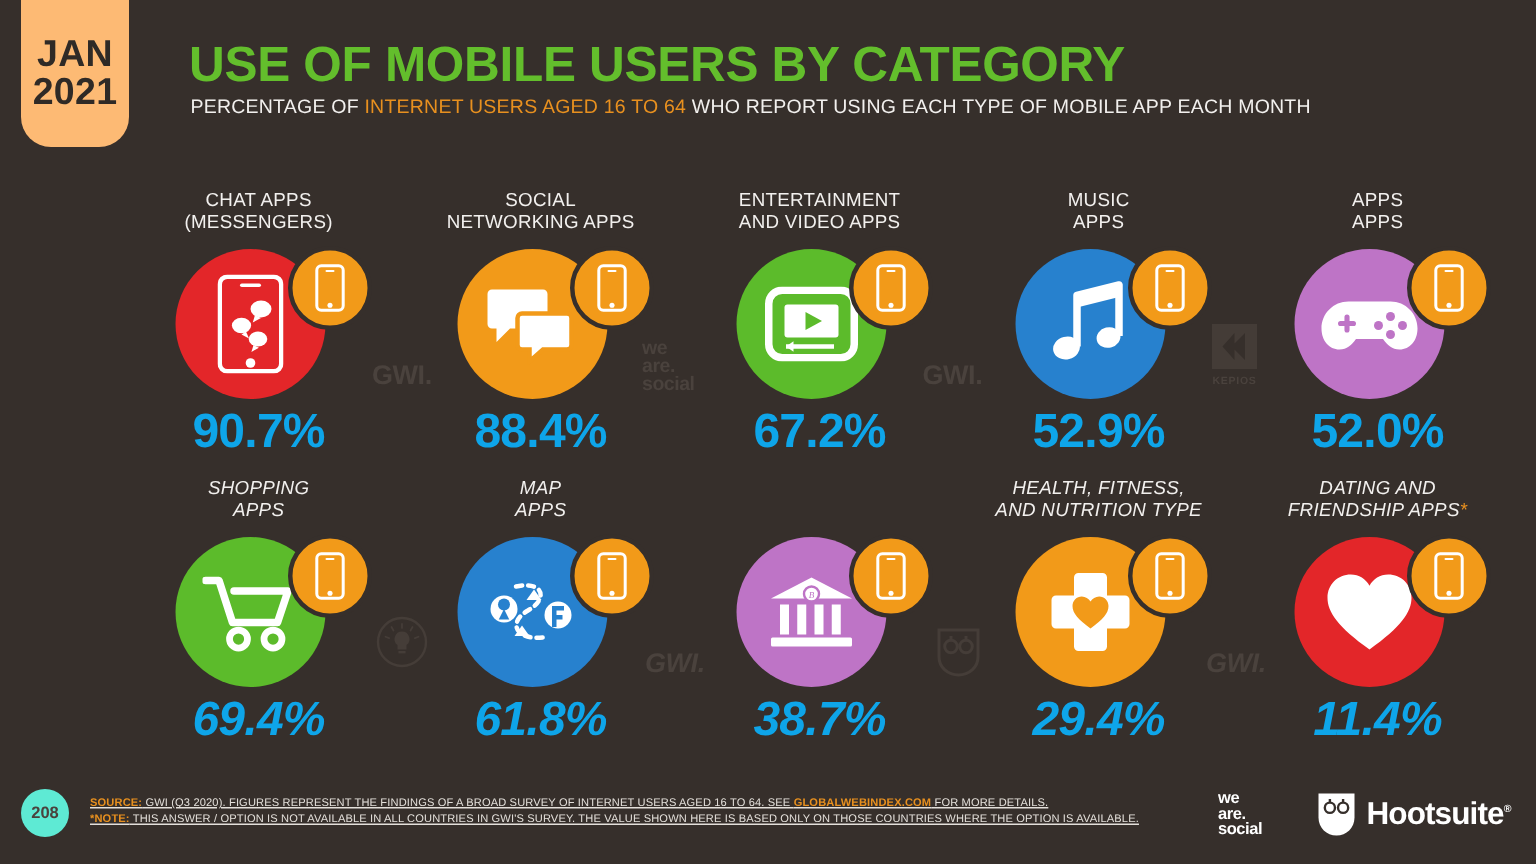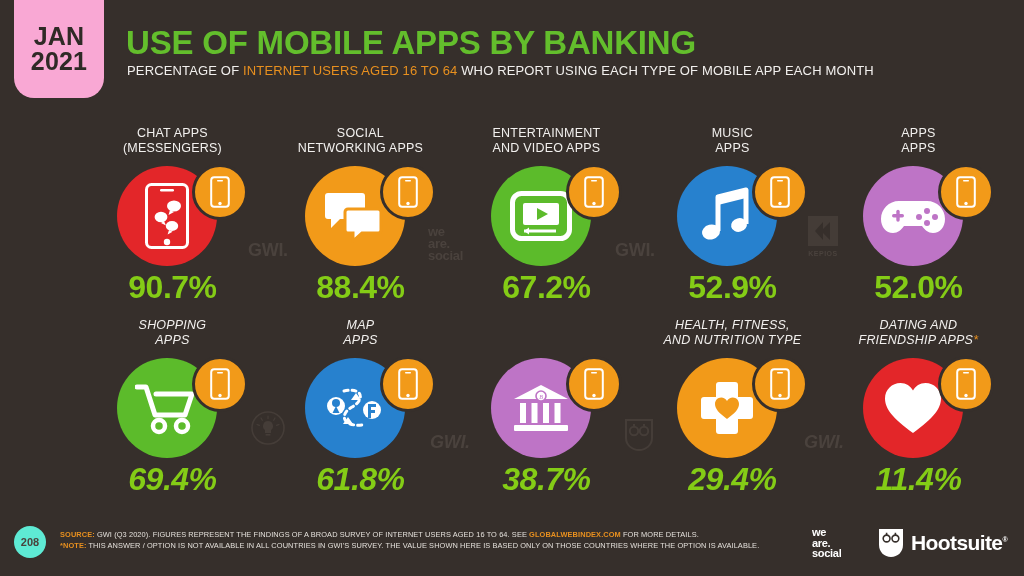--- a/index.html
+++ b/index.html
@@ -8,22 +8,22 @@
     background:#362F2B;
     font-family:"Liberation Sans", sans-serif;
     color:#fff;
     position:relative;
     overflow:hidden;
   }
 
   
   #header { position:absolute; left:0; top:0; width:1024px; height:104px; }
   #date-badge {
-    position:absolute; left:14px; top:0; width:90px; height:98px;
-    background:#f9a8d4; border-radius:0 0 20px 20px;
+    position:absolute; left:14px; top:0; width:72px; height:98px;
+    background:#fdba74; border-radius:0 0 20px 20px;
     display:flex; flex-direction:column; align-items:center; justify-content:center;
     line-height:1.02;
   }
   #date-badge .dline { font-size:25px; font-weight:bold; color:#2F2A26; letter-spacing:0.2px; }
   #title {
     position:absolute; left:126px; top:24px;
     font-size:33px; font-weight:bold; color:#63BE2C; letter-spacing:-0.2px;
   }
   #subtitle {
     position:absolute; left:127px; top:63px;
@@ -54,39 +54,39 @@
   .small-circle {
     position:absolute; left:50%; top:0px; margin-left:20px;
     width:56px; height:56px; border-radius:50%; background:#F29A19;
     border:3px solid #362F2B;
     display:flex; align-items:center; justify-content:center;
   }
   .small-circle .phone { width:20px; height:32px; }
 
   .cell-value {
     position:absolute; left:0; top:143px; width:100%;
-    text-align:center; font-size:32px; font-weight:bold; color:#84cc16;
+    text-align:center; font-size:32px; font-weight:bold; color:#0ea5e9;
     letter-spacing:-0.5px;
   }
 
   
   .wm { position:absolute; color:#4A423D; font-weight:bold; user-select:none; }
   .wm-gwi { font-size:18px; letter-spacing:-0.3px; }
   .wm-social { font-size:13px; line-height:12px; letter-spacing:-0.3px; }
   .wm-kepios { font-size:7px; letter-spacing:0.5px; text-align:center; }
 
   
   #footer { position:absolute; left:0; top:508px; width:1024px; height:68px; }
   #page-num {
     position:absolute; left:14px; top:18px; width:32px; height:32px;
     border-radius:50%; background:#5eead4; color:#4A423D;
     font-size:11px; font-weight:bold;
     display:flex; align-items:center; justify-content:center;
   }
-  .foot-line { position:absolute; left:60px; font-size:7.4px; letter-spacing:0.1px; color:#E4E0DB; white-space:nowrap; }
+  .foot-line { position:absolute; left:60px; font-size:7.4px; letter-spacing:0.1px; color:#E4E0DB; white-space:nowrap;text-decoration:underline; }
   #foot-line-1 { top:22px; }
   #foot-line-2 { top:33px; }
   .foot-line .lbl { color:#E8901F; font-weight:bold; }
   .foot-line .lnk { color:#E8901F; font-weight:bold; }
 
   #logo-was {
     position:absolute; left:812px; top:19px;
     font-size:11px; font-weight:bold; line-height:10.5px; color:#fff;
     letter-spacing:-0.3px;
   }
@@ -96,21 +96,21 @@
   #hoot-text sup { font-size:7px; vertical-align:super; }
 </style>
 </head>
 <body>
 
 <div id="header">
   <div id="date-badge">
     <div class="dline">JAN</div>
     <div class="dline">2021</div>
   </div>
-  <div id="title">USE OF MOBILE APPS BY BANKING</div>
+  <div id="title">USE OF MOBILE USERS BY CATEGORY</div>
   <div id="subtitle">
     <span>PERCENTAGE OF </span><span class="hl">INTERNET USERS AGED 16 TO 64</span><span> WHO REPORT USING EACH TYPE OF MOBILE APP EACH MONTH</span>
   </div>
 </div>
 
 <div class="row" id="row-1">
 
   <div class="cell" style="left:36px">
     <div class="cell-label">
       <div>CHAT APPS</div>

